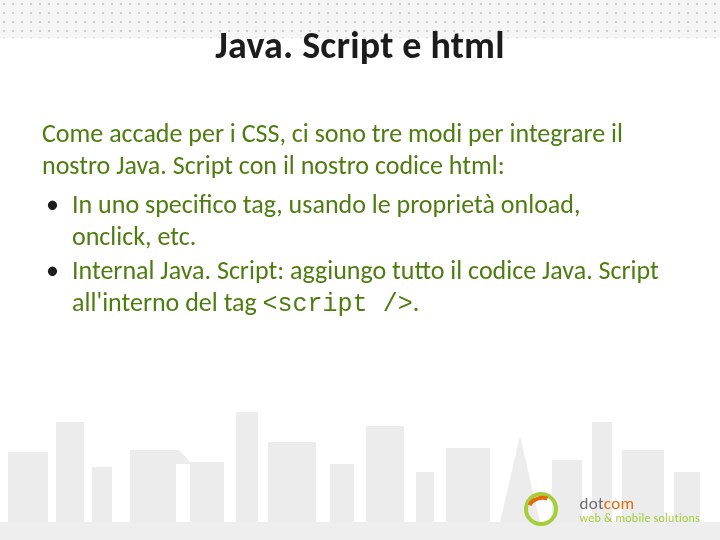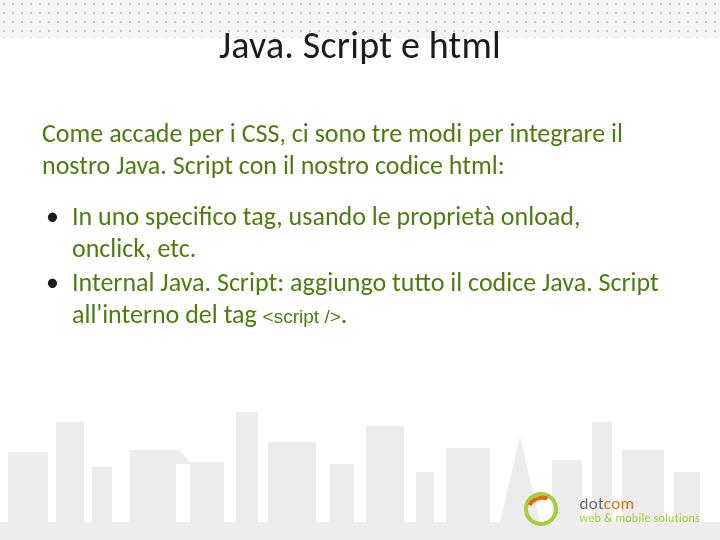--- a/index.html
+++ b/index.html
@@ -64,53 +64,53 @@
   .b15{ left: 622px; width: 42px; height: 72px; }
   .b16{ left: 674px; width: 26px; height: 50px; }
 
   
   .title {
     position: absolute;
     top: 22px;
     left: 0; right: 0;
     text-align: center;
     font-size: 38px;
-    font-weight: 400;
+    font-weight: 700;
     color: #1c1c1c;
     letter-spacing: 0.2px;
   }
 
   
   .content {
     position: absolute;
     top: 118px;
     left: 42px;
     right: 60px;
     color: #4d7c0f;
     font-size: 26px;
     line-height: 1.22;
   }
   .intro { margin-bottom: 2px; }
-  .bullets { list-style: none; margin-top: 20px; }
+  .bullets { list-style: none; margin-top: 8px; }
   .bullets li {
     position: relative;
     padding-left: 30px;
     margin-top: 2px;
   }
   .bullets li::before {
     content: "•";
     position: absolute;
     left: 4px;
     top: 0;
     font-size: 26px;
     color: #1c1c1c;
   }
   code.mono {
-    font-family: Liberation Sans, sans-serif;
-    font-size: 19px;
+    font-family: Liberation Mono, monospace;
+    font-size: 25px;
   }
 
   
   .logo {
     position: absolute;
     right: 20px;
     bottom: 14px;
     display: flex;
     align-items: center;
     gap: 22px;

